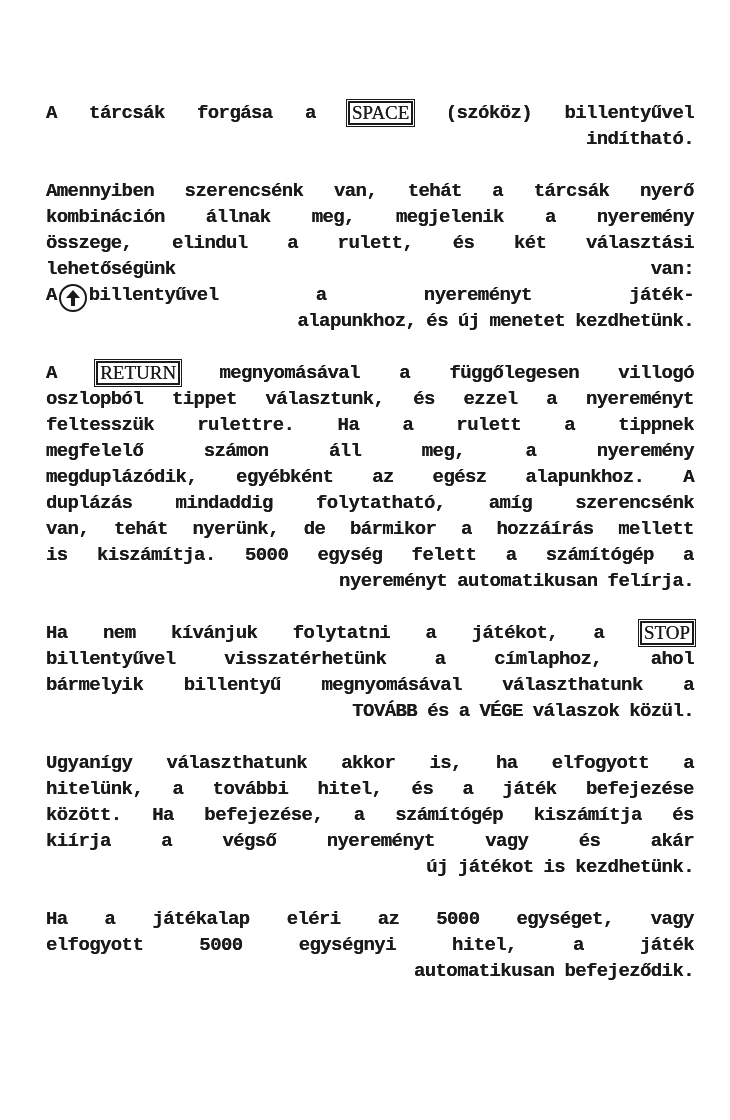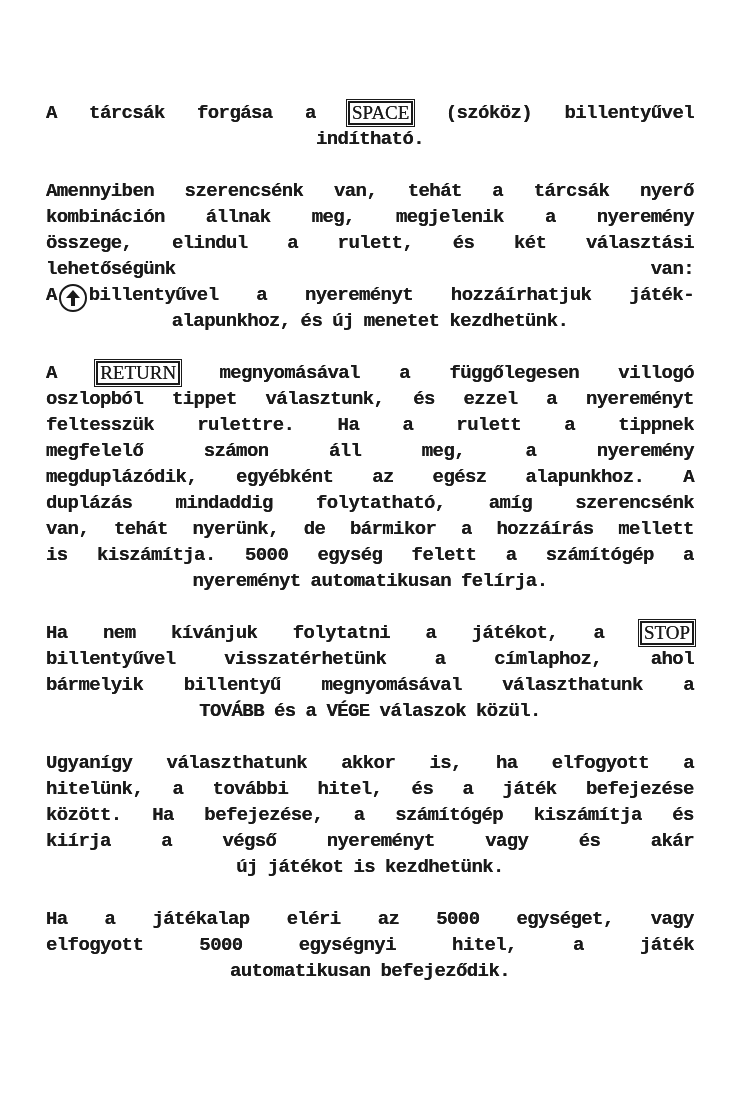--- a/index.html
+++ b/index.html
@@ -29,21 +29,21 @@
       justify-content: space-between;
       white-space: nowrap;
       height: 26px;
       line-height: 26px;
       font-size: 19px;
       letter-spacing: -0.6px;
       font-weight: bold;
       text-shadow: 0 0 0.6px #333;
     }
     .line.last {
-      justify-content: center;
+      justify-content: flex-end;
       gap: 10px;
     }
     .w {
       display: inline-block;
     }
     .key {
       display: inline-block;
       border: 2px solid #1a1a1a;
       outline: 1px solid #1a1a1a;
       outline-offset: 1px;
@@ -130,21 +130,20 @@
         <span class="w">van:</span>
       </div>
       <div class="line">
         <span class="w lead">A<span class="circle-key">
             <svg viewBox="0 0 14 16">
               <polygon points="7,0 14,8 9,8 9,16 5,16 5,8 0,8" fill="#1a1a1a"></polygon>
             </svg>
           </span>billentyűvel</span>
         <span class="w">a</span>
         <span class="w">nyereményt</span>
-        <span class="w">hozzáírhatjuk</span>
         <span class="w">játék-</span>
       </div>
       <div class="line last">
         <span class="w">alapunkhoz,</span>
         <span class="w">és</span>
         <span class="w">új</span>
         <span class="w">menetet</span>
         <span class="w">kezdhetünk.</span>
       </div>
     </div>

